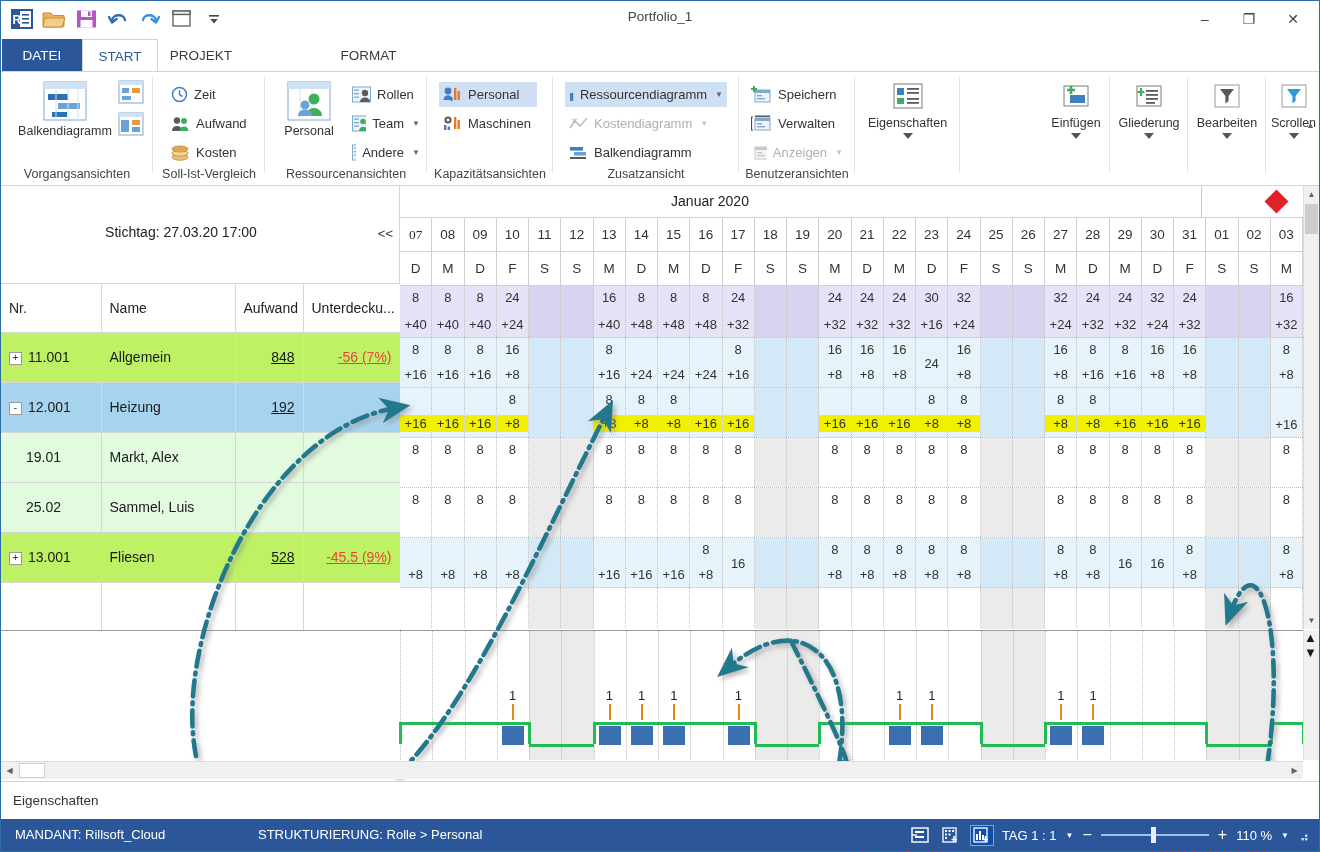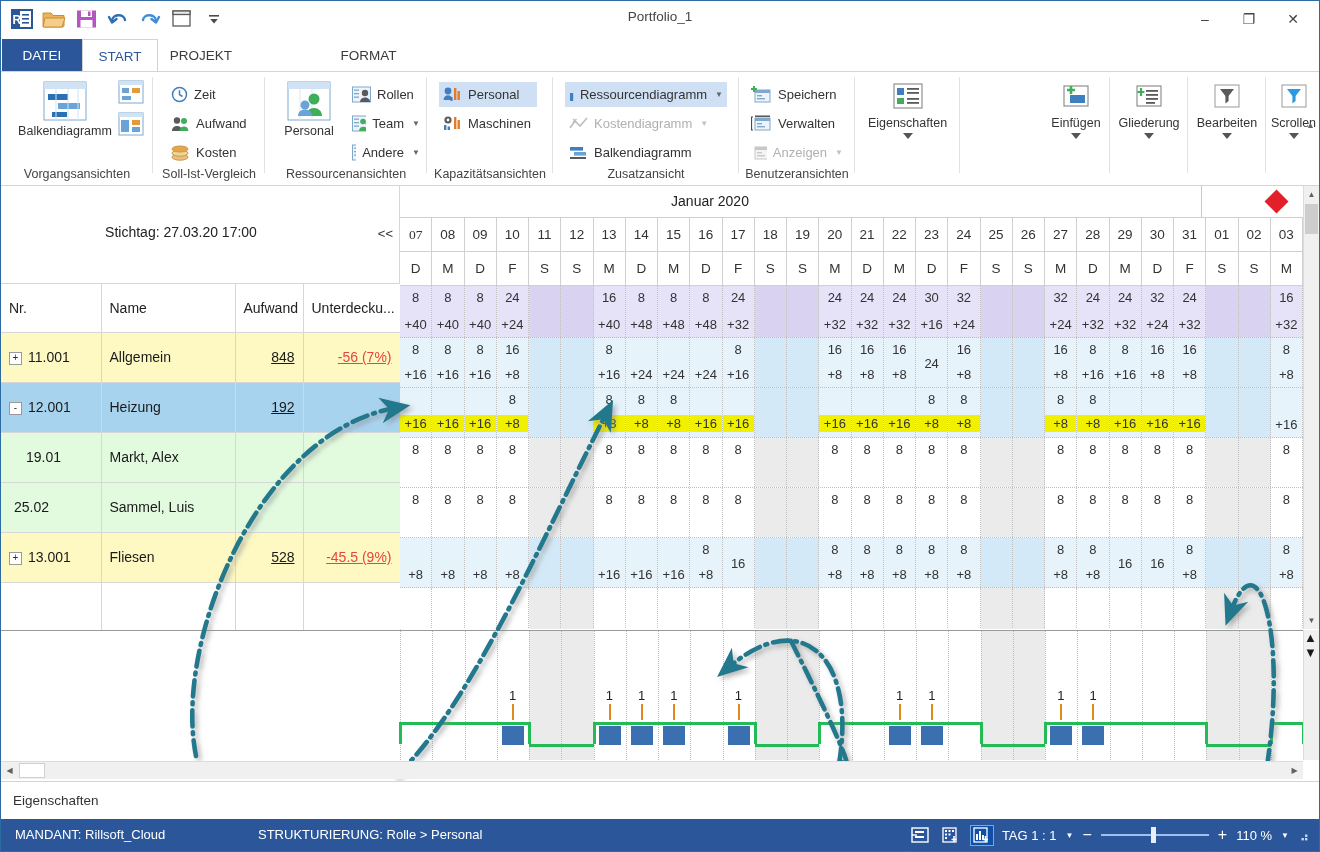--- a/index.html
+++ b/index.html
@@ -50,21 +50,21 @@
   .lpanel{position:absolute;left:0;top:0;width:399px;height:443px;background:#fff;box-sizing:border-box;}
   .stichtag{position:absolute;left:0;top:0;width:399px;height:98px;border-bottom:1px solid #d7d7d7;border-right:1px solid #d7d7d7;box-sizing:border-box;}
   .stichtag .txt{position:absolute;top:38px;left:0;width:360px;text-align:center;font-size:14px;color:#222;}
   .stichtag .lt{position:absolute;top:40px;right:6px;font-size:13px;color:#333;cursor:default;}
 
   table.ltab{position:absolute;left:0;top:98px;width:399px;border-collapse:collapse;table-layout:fixed;}
   table.ltab th,table.ltab td{border-right:1px solid #d7d7d7;border-bottom:1px solid #d7d7d7;font-size:14px;padding:0 8px;height:50px;box-sizing:border-box;overflow:hidden;white-space:nowrap;}
   table.ltab th{font-weight:normal;text-align:left;height:48px;color:#222;background:#fff;}
   .c-nr{width:100px}.c-name{width:134px}.c-auf{width:68px}.c-unt{width:97px}
   td.num{text-align:right;text-decoration:underline;}
-  .rw-group{background:#fef9c3;margin-top:45px;}
+  .rw-group{background:#bef264;margin-top:45px;}
   .rw-sel{background:#a8d3ef;}
   .rw-res{background:#e2fbdf;}
   .rw-empty{background:#fff;}
   .under{color:#e8453c;}
   .expander{display:inline-block;width:11px;height:11px;border:1px solid #9a9a9a;line-height:9px;text-align:center;font-size:10px;color:#333;margin-right:6px;vertical-align:1px;background:#fff;}
 
   
   .legend{position:absolute;left:0;top:444px;width:399px;height:130px;border-top:1px solid #9a9a9a;border-right:1px solid #d7d7d7;box-sizing:border-box;background:#fff;}
   .lgrow{position:absolute;left:14px;display:flex;align-items:center;gap:12px;font-size:14px;color:#222;}
   .lgline{width:44px;height:3px;border-radius:1px;}
@@ -532,21 +532,21 @@
             <td class="num">192</td>
             <td class="num under"></td>
           </tr>
           <tr class="rw-res">
             <td style="padding-left:25px">19.01</td>
             <td>Markt, Alex</td>
             <td class="num"></td>
             <td class="num"></td>
           </tr>
           <tr class="rw-res">
-            <td style="padding-left:13px">25.02</td>
+            <td style="padding-left:25px">25.02</td>
             <td>Sammel, Luis</td>
             <td class="num"></td>
             <td class="num"></td>
           </tr>
           <tr class="rw-group">
             <td><span class="expander">+</span><span>13.001</span></td>
             <td>Fliesen</td>
             <td class="num">528</td>
             <td class="num under">-45.5 (9%)</td>
           </tr>

